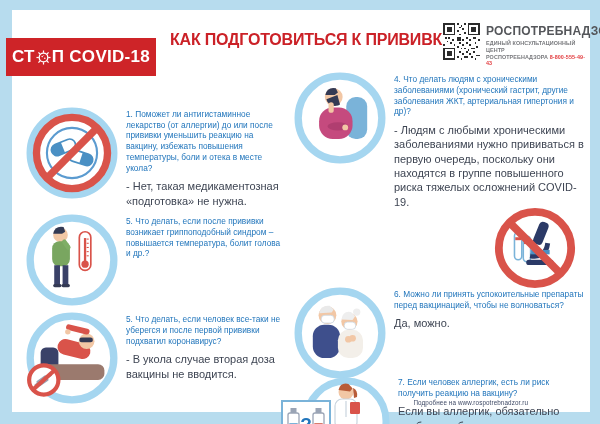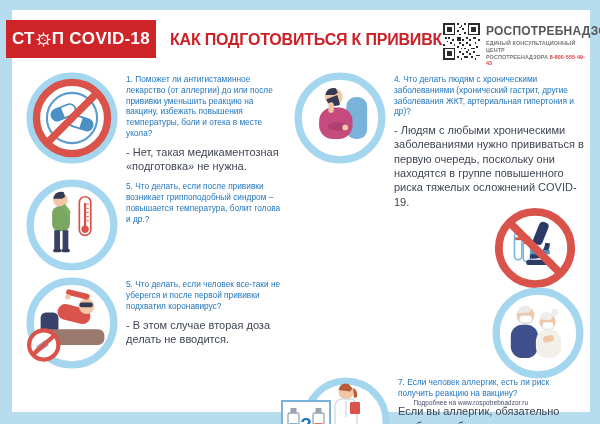--- a/index.html
+++ b/index.html
@@ -9,39 +9,39 @@
     font-family:"Liberation Sans", sans-serif;
     -webkit-font-smoothing:antialiased;
   }
   .poster{
     position:absolute;left:12px;top:10px;width:578px;height:402px;
     background:#ffffff;
   }
   
   .header{position:relative;height:58px;}
   .stop-band{
-    position:absolute;left:-6px;top:10px;width:150px;height:38px;
+    position:absolute;left:-6px;top:28px;width:150px;height:38px;
     background:#ce2428;color:#ffffff;
     display:flex;align-items:center;justify-content:center;
     font-weight:bold;font-size:17px;letter-spacing:.3px;white-space:nowrap;
   }
   .stop-band .virus{display:inline-block;width:15px;height:15px;margin:0 1px;vertical-align:-2px;}
   .main-title{
     position:absolute;left:158px;top:21px;margin:0;
     font-size:16px;font-weight:bold;color:#cb2127;letter-spacing:-0.2px;white-space:nowrap;
   }
   .qr{position:absolute;left:431px;top:13px;width:37px;height:37px;}
   .logo-block{position:absolute;left:474px;top:15px;width:102px;line-height:1.15;}
   .logo-name{font-size:12px;font-weight:bold;color:#54565a;letter-spacing:.2px;}
   .logo-sub{font-size:5.4px;color:#77787c;font-weight:bold;margin-top:1.5px;letter-spacing:.1px;}
   .logo-phone{color:#e23b3e;}
   
   .cols{position:absolute;left:14px;right:6px;top:60px;bottom:4px;display:flex;gap:10px;}
   .col{display:flex;flex-direction:column;}
-  .col-left{width:258px;}
+  .col-left{width:258px;justify-content:flex-end;}
   .col-right{flex:1;align-items:flex-end;}
   .item{display:flex;align-items:flex-start;margin-bottom:4px;}
   .item .icon{flex:0 0 auto;width:92px;margin-top:2px;}
   .item .icon svg{display:block;}
   .item .txt{flex:1;padding-left:8px;padding-top:4px;}
   .q{font-size:8.3px;line-height:1.3;color:#2276bc;margin:0;}
   .a{font-size:11px;line-height:1.3;color:#3e4553;margin:6px 0 0 0;}
   .col-right .icon{width:92px;}
   .col-right .item{margin-bottom:0px;}
   .icon.wide{width:110px;margin-left:-14px;}
@@ -226,21 +226,21 @@
                 <rect x="10" y="62" width="11" height="6" rx="1"></rect>
                 <rect x="21" y="64" width="5" height="2"></rect>
                 <rect x="7" y="63.5" width="3" height="3"></rect>
               </g>
               <line x1="27" y1="56" x2="7" y2="74" stroke="#d9534a" stroke-width="4"></line>
             </g>
           </svg>
         </span>
         <div class="txt">
           <p class="q">5. Что делать, если человек все-таки не уберегся и после первой прививки подхватил коронавирус?</p>
-          <p class="a">- В этом случае вторая доза делать не вводится.</p>
+          <p class="a">- В укола случае вторая доза вакцины не вводится.</p>
         </div>
       </div>
     </div>
 
     <div class="col col-right">
 
       <div class="item">
         <span class="icon">
           <svg viewBox="0 0 88 88" width="92" height="92">
             <circle cx="44" cy="44" r="40" fill="#ffffff" stroke="#a5d6f0" stroke-width="7"></circle>
@@ -287,20 +287,24 @@
             <rect x="18" y="36" width="26" height="32" rx="11" fill="#3e4f8c"></rect>
             <circle cx="53" cy="33" r="7.8" fill="#f2c7a5"></circle>
             <path d="M45.5 31 q1-8.5 9-7 l4 4 -2.5 3.5z" fill="#eeeeee"></path>
             <circle cx="60" cy="24" r="3.5" fill="#eeeeee"></circle>
             <rect x="48" y="33.5" width="11" height="7" rx="3.2" fill="#ffffff" stroke="#ccd6e0" stroke-width="0.8"></rect>
             <rect x="42" y="41" width="24" height="27" rx="10" fill="#f3efe9"></rect>
             <circle cx="52" cy="50" r="3.2" fill="#f2c7a5"></circle>
             <circle cx="56" cy="49" r="3.2" fill="#f2c7a5"></circle>
           </svg>
         </span>
+        <div class="txt">
+          <p class="q">6. Можно ли принять успокоительные препараты перед вакцинацией, чтобы не волноваться?</p>
+          <p class="a">Да, можно.</p>
+        </div>
       </div>
 
       <div class="item stack-tight">
         <span class="icon wide">
           <svg viewBox="0 0 110 92" width="110" height="92">
             <circle cx="66" cy="46" r="40" fill="#ffffff" stroke="#a5d6f0" stroke-width="7"></circle>
             <rect x="2" y="26" width="48" height="48" fill="#ffffff" stroke="#7ab3d9" stroke-width="2"></rect>
             <rect x="8" y="38" width="11" height="22" rx="2" fill="#ffffff" stroke="#9aa4b5" stroke-width="1.3"></rect>
             <rect x="10.5" y="33" width="6" height="5" fill="#9aa4b5"></rect>
             <rect x="9.3" y="48" width="8.4" height="10.6" fill="#7ab3d9"></rect>

